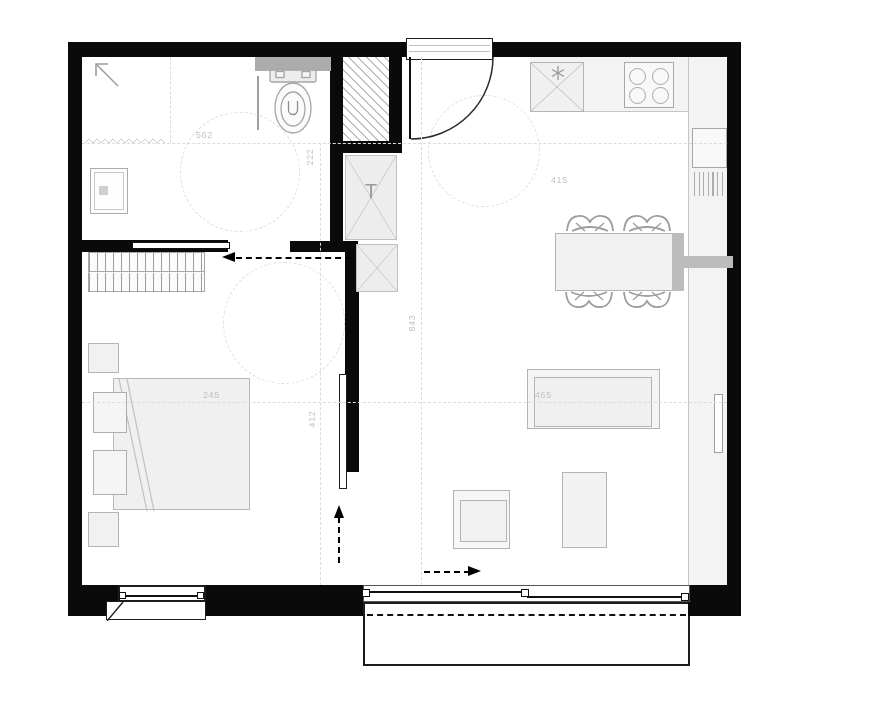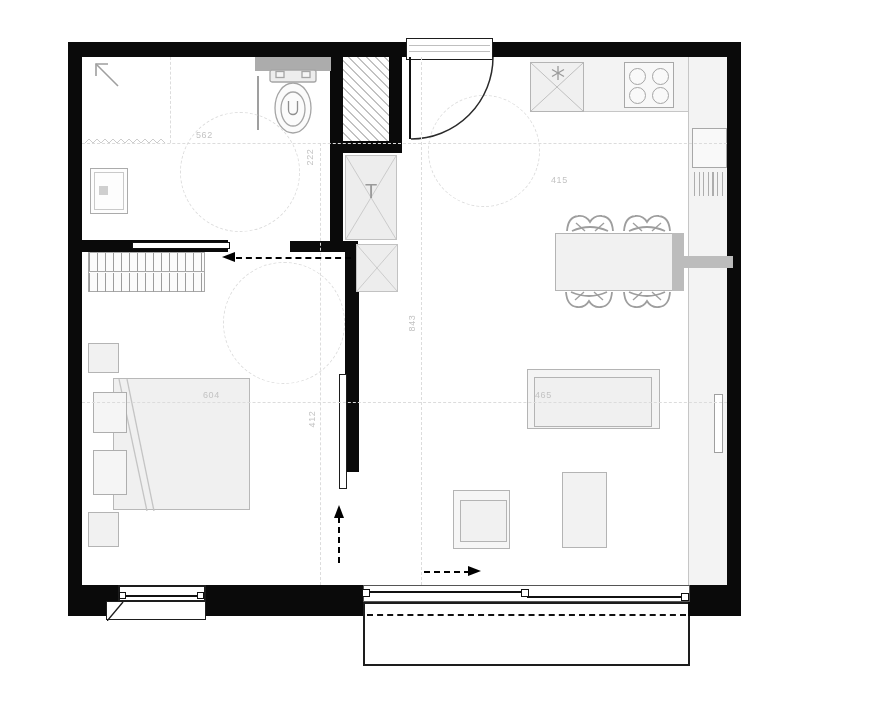--- a/index.html
+++ b/index.html
@@ -204,21 +204,21 @@
   <div class="dashV" style="left:170px;top:57px;height:86px;"></div>
   <div class="dashV" style="left:320px;top:143px;height:442px;"></div>
   <div class="dashV" style="left:421px;top:57px;height:528px;"></div>
   <svg class="abs" style="left:85px;top:138px;" width="82" height="7">
     <path d="M0 5 L4 1 L8 5 L12 1 L16 5 L20 1 L24 5 L28 1 L32 5 L36 1 L40 5 L44 1 L48 5 L52 1 L56 5 L60 1 L64 5 L68 1 L72 5 L76 1 L80 5" fill="none" stroke="#cccccc" stroke-width="1"></path>
   </svg>
 
   <div class="lbl" style="left:196px;top:130px;">562</div>
   <div class="lbl" style="left:551px;top:129px;margin-top:46px;">415</div>
   <div class="lbl vlbl" style="left:298px;top:152px;width:24px;text-align:center;">222</div>
-  <div class="lbl" style="left:203px;top:390px;">604</div>
+  <div class="lbl" style="left:203px;top:390px;">245</div>
   <div class="lbl vlbl" style="left:300px;top:414px;width:24px;text-align:center;">412</div>
   <div class="lbl vlbl" style="left:400px;top:318px;width:24px;text-align:center;">843</div>
   <div class="lbl" style="left:535px;top:390px;">465</div>
 
   <div class="arrowdashH" style="left:236px;top:257px;width:115px;"></div>
   <div class="headL" style="left:222px;top:252px;"></div>
 
   <div class="arrowdashV" style="left:338px;top:517px;height:46px;"></div>
   <div class="headU" style="left:334px;top:505px;"></div>
 

